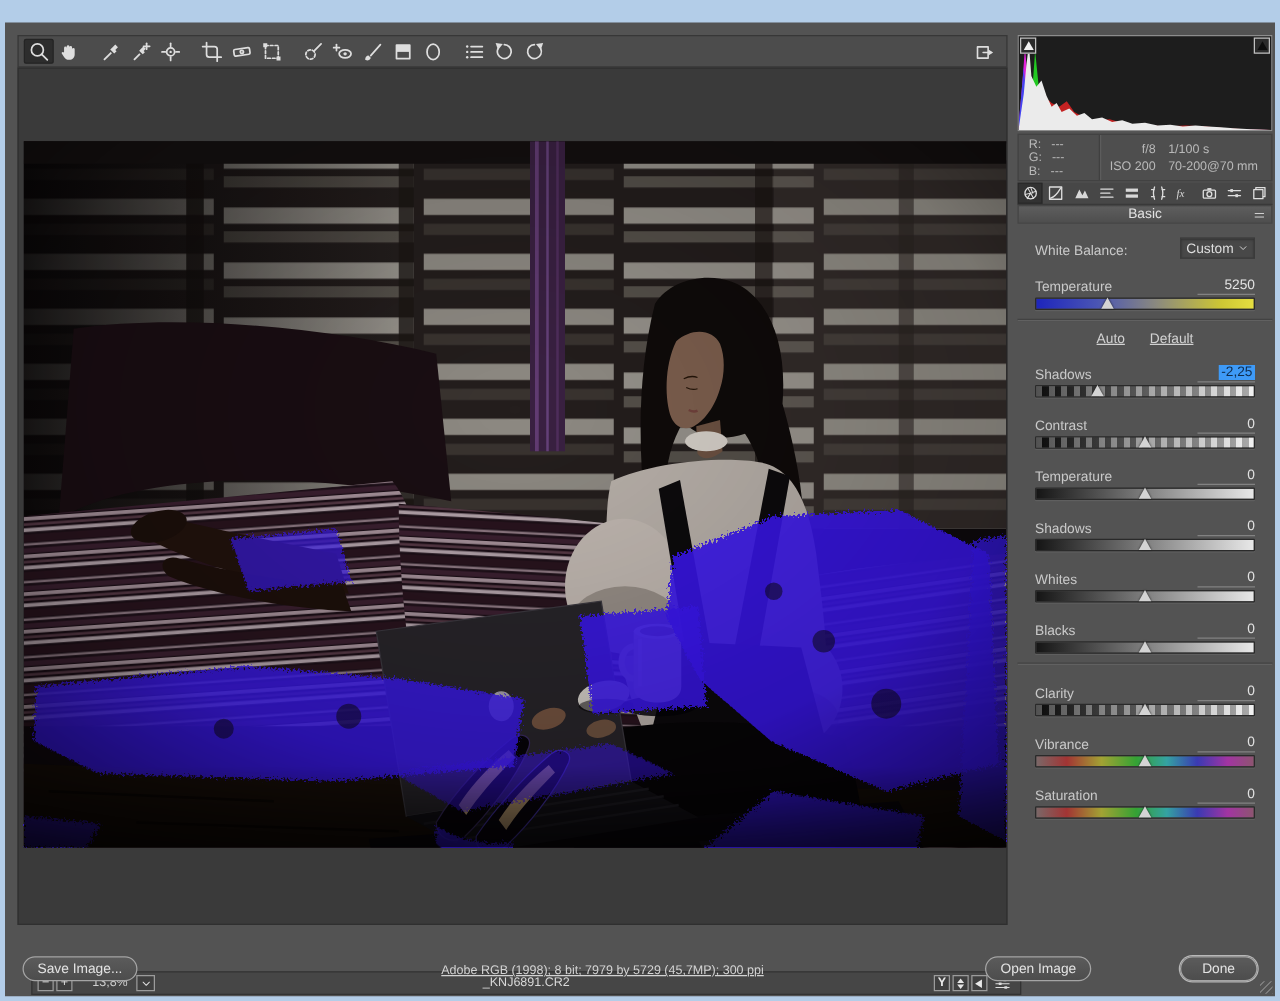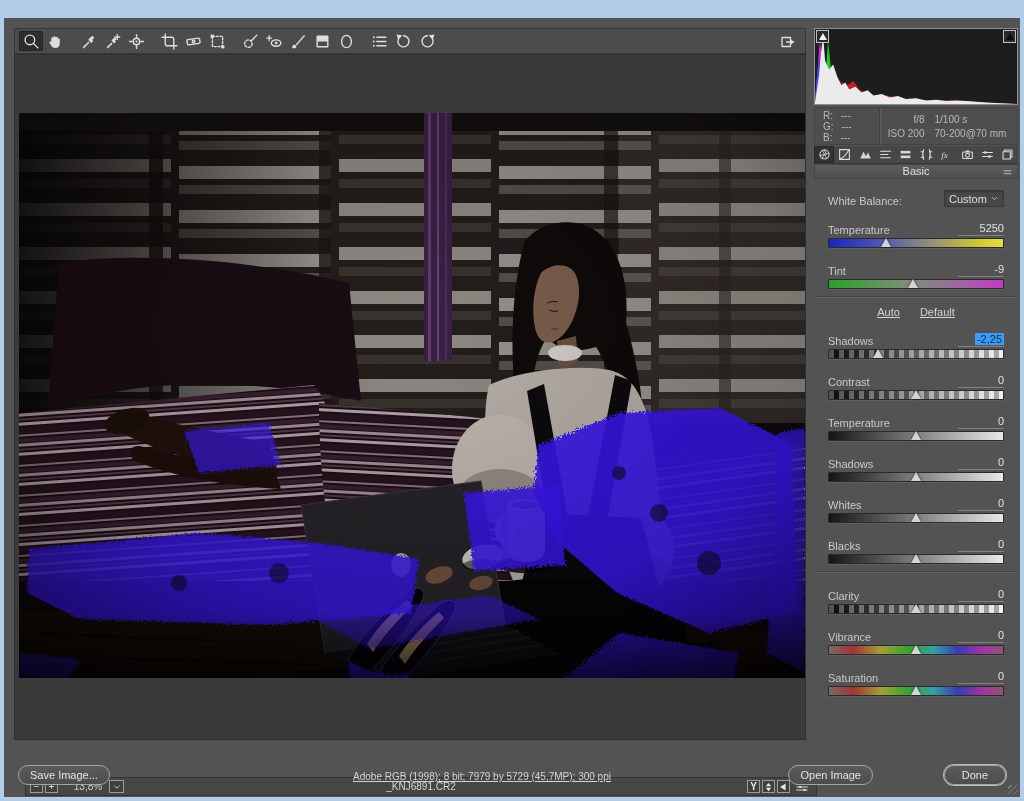--- a/index.html
+++ b/index.html
@@ -540,29 +540,20 @@
       <div id="sg">
           <div class="srow">
             <div class="lline">
               <span>Temperature</span>
               <div class="val"><span>5250</span></div>
             </div>
             <div class="track temp">
               <div class="thumb" style="left: 33%;"></div>
             </div>
           </div>
-          <div class="srow">
-            <div class="lline">
-              <span>Tint</span>
-              <div class="val"><span>-9</span></div>
-            </div>
-            <div class="track tint">
-              <div class="thumb" style="left: 48%;"></div>
-            </div>
-          </div>
           <div class="divider"></div>
           <div class="linksrow"><span>Auto</span><span>Default</span></div>
           <div class="srow">
             <div class="lline">
               <span>Shadows</span>
               <div class="val"><span class="hl">-2,25</span></div>
             </div>
             <div class="track dash">
               <div class="thumb" style="left: 28%;"></div>
             </div>

